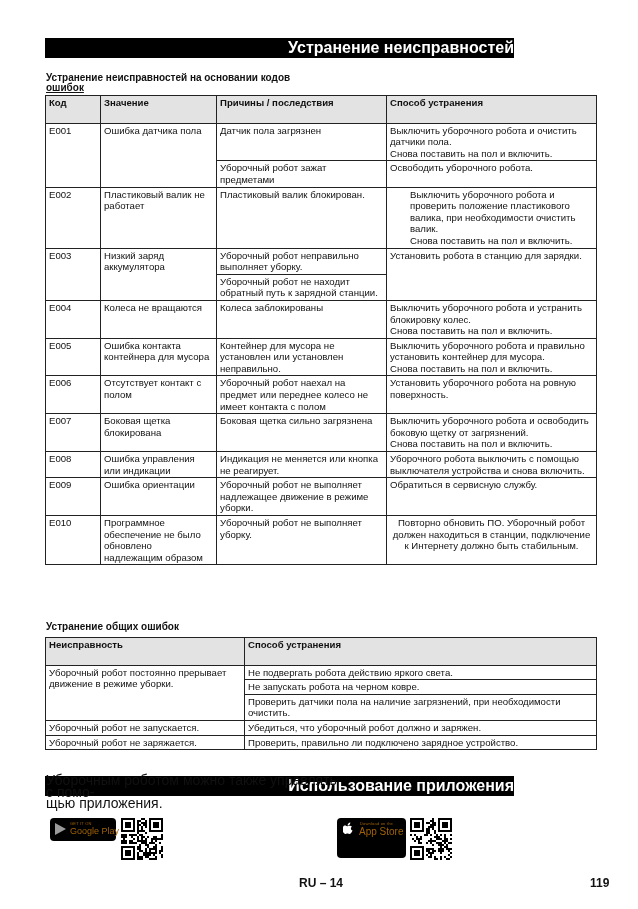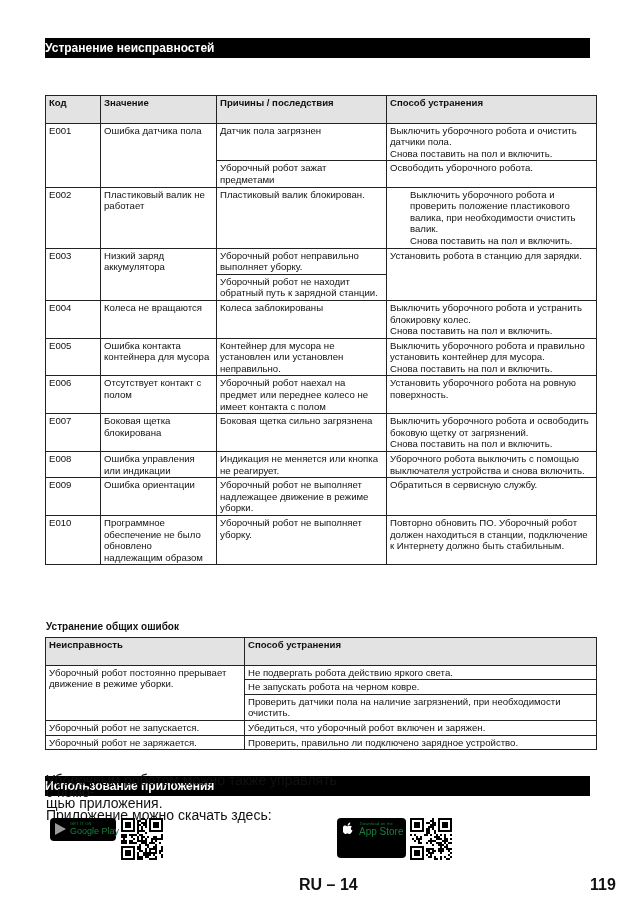--- a/index.html
+++ b/index.html
@@ -1,59 +1,61 @@
 <!DOCTYPE html>
 <html><head>
 <meta charset="utf-8">
 <style>
   html, body { margin: 0; padding: 0; background: #ffffff; }
   body { width: 638px; height: 909px; position: relative; overflow: hidden;
          font-family: "Liberation Sans", sans-serif; color: #111; }
-  .bar { position: absolute; left: 45px; width: 545px; height: 20px; background: #000;
-         color: #fff; font-weight: bold; font-size: 12px; text-align: left; line-height: 20px; }
+  .bar { position: absolute; left: 45px; width: 469px; height: 20px; background: #000;
+         color: #fff; font-weight: bold; font-size: 16px; text-align: right; line-height: 20px; }
   #bar1 { top: 38px; }
   #bar2 { top: 752px; margin-top: 24px; }
   .subhead { position: absolute; left: 46px; font-size: 10px; font-weight: bold; line-height: 10px; }
   #subhead1 { top: 73px; width: 300px; }
   #subhead1 span.u { text-decoration: underline; }
   #subhead2 { top: 622px; }
   table { position: absolute; left: 45px; width: 551px; border-collapse: collapse;
           font-size: 9.6px; line-height: 11.6px; table-layout: fixed; }
   td, th { border: 1px solid #222; vertical-align: top; padding: 1px 3px 1px 3px; text-align: left; font-weight: normal; }
   th { background: #e3e3e3; font-weight: bold; padding-top: 1px; padding-bottom: 14px; }
   #errtable { top: 95px; }
   #gentable { top: 637px; }
   .para { position: absolute; left: 46px; font-size: 14px; line-height: 11.5px; }
   #para { top: 775px; width: 300px; }
-  .badge { position: absolute; background: #000; border-radius: 4px; color: #15803d; }
+  .badge { position: absolute; background: #000; border-radius: 4px; color: #a16207; }
   #gp { left: 50px; top: 818px; width: 66px; height: 23px; }
   #as { left: 337px; top: 818px; width: 69px; height: 40px; }
   .badge .small { position: absolute; font-size: 4px; line-height: 4px; letter-spacing: 0.2px; }
   .badge .big { position: absolute; font-size: 9px; line-height: 9px; white-space: nowrap; }
   #gp .small { left: 20px; top: 4px; }
   #gp .big { left: 20px; top: 9px; }
   #gp .play { position: absolute; left: 5px; top: 5px; width: 0; height: 0;
               border-top: 6.5px solid transparent; border-bottom: 6.5px solid transparent;
               border-left: 11px solid #9a9a9a; }
   #as .small { left: 23px; top: 4px; }
   #as .big { left: 22px; top: 9px; font-size: 10px; }
   #as .apple { position: absolute; left: 6px; top: 4px; width: 11px; height: 12px; font-size: 12px; line-height: 12px; }
   .qr { position: absolute; width: 42px; height: 42px; }
   #qr1 { left: 121px; top: 818px; }
   #qr2 { left: 410px; top: 818px; }
-  .footer { position: absolute; top: 876px; font-size: 16px; font-weight: bold; }
+  .footer { position: absolute; top: 876px; font-size: 12px; font-weight: bold; }
   #f-left { left: 299px; }
   #f-right { left: 590px; }
 </style>
 </head>
 <body>
 
 <div class="bar" id="bar1">Устранение неисправностей</div>
 
 <div class="subhead" id="subhead1">
+  <div>Устранение неисправностей на основании кодов</div>
+  <div><span class="u">ошибок</span></div>
 </div>
 
 <table id="errtable">
   <colgroup>
     <col style="width:55px">
       <col style="width:116px">
       <col style="width:170px">
       <col style="width:210px">
   </colgroup>
   <thead>
@@ -128,21 +130,21 @@
       <tr>
         <td rowspan="1">E009</td>
         <td rowspan="1">Ошибка ориентации</td>
         <td>Уборочный робот не выполняет надлежащее движение в режиме уборки.</td>
         <td style="white-space: pre-line;">Обратиться в сервисную службу.</td>
       </tr>
       <tr>
         <td rowspan="1">E010</td>
         <td rowspan="1">Программное обеспечение не было обновлено надлежащим образом</td>
         <td>Уборочный робот не выполняет уборку.</td>
-        <td style="white-space: pre-line;">Повторно обновить ПО. Уборочный робот должен находиться в станции, подключение к Интернету должно быть стабильным.</td>
+        <td style="white-space: pre-line; text-align: center;">Повторно обновить ПО. Уборочный робот должен находиться в станции, подключение к Интернету должно быть стабильным.</td>
       </tr>
     </tbody>
 </table>
 
 <div class="subhead" id="subhead2">Устранение общих ошибок</div>
 
 <table id="gentable">
   <colgroup>
       <col style="width:199px">
       <col style="width:352px">
@@ -159,35 +161,34 @@
         <td>Не подвергать робота действию яркого света.</td>
       </tr>
       <tr>
         <td>Не запускать робота на черном ковре.</td>
       </tr>
       <tr>
         <td>Проверить датчики пола на наличие загрязнений, при необходимости очистить.</td>
       </tr>
       <tr>
         <td rowspan="1">Уборочный робот не запускается.</td>
-        <td>Убедиться, что уборочный робот включен и заряжен.</td>
+        <td>Убедиться, что уборочный робот должно и заряжен.</td>
       </tr>
       <tr>
         <td rowspan="1">Уборочный робот не заряжается.</td>
         <td>Проверить, правильно ли подключено зарядное устройство.</td>
       </tr>
     </tbody>
 </table>
 
 <div class="bar" id="bar2">Использование приложения</div>
 
 <div class="para" id="para">
   <div>Уборочным роботом можно также управлять с помо-</div>
   <div>щью приложения.</div>
-  <div>Приложение можно скачать здесь:</div>
 </div>
 
 <div class="badge" id="gp">
   <span class="play"></span>
   <span class="small">GET IT ON</span>
   <span class="big">Google Play</span>
 </div>
 <svg class="qr" id="qr1" viewBox="0 0 21 21">
     <rect x="10" y="0" width="1" height="1" fill="#000"></rect>
     <rect x="11" y="0" width="1" height="1" fill="#000"></rect>

